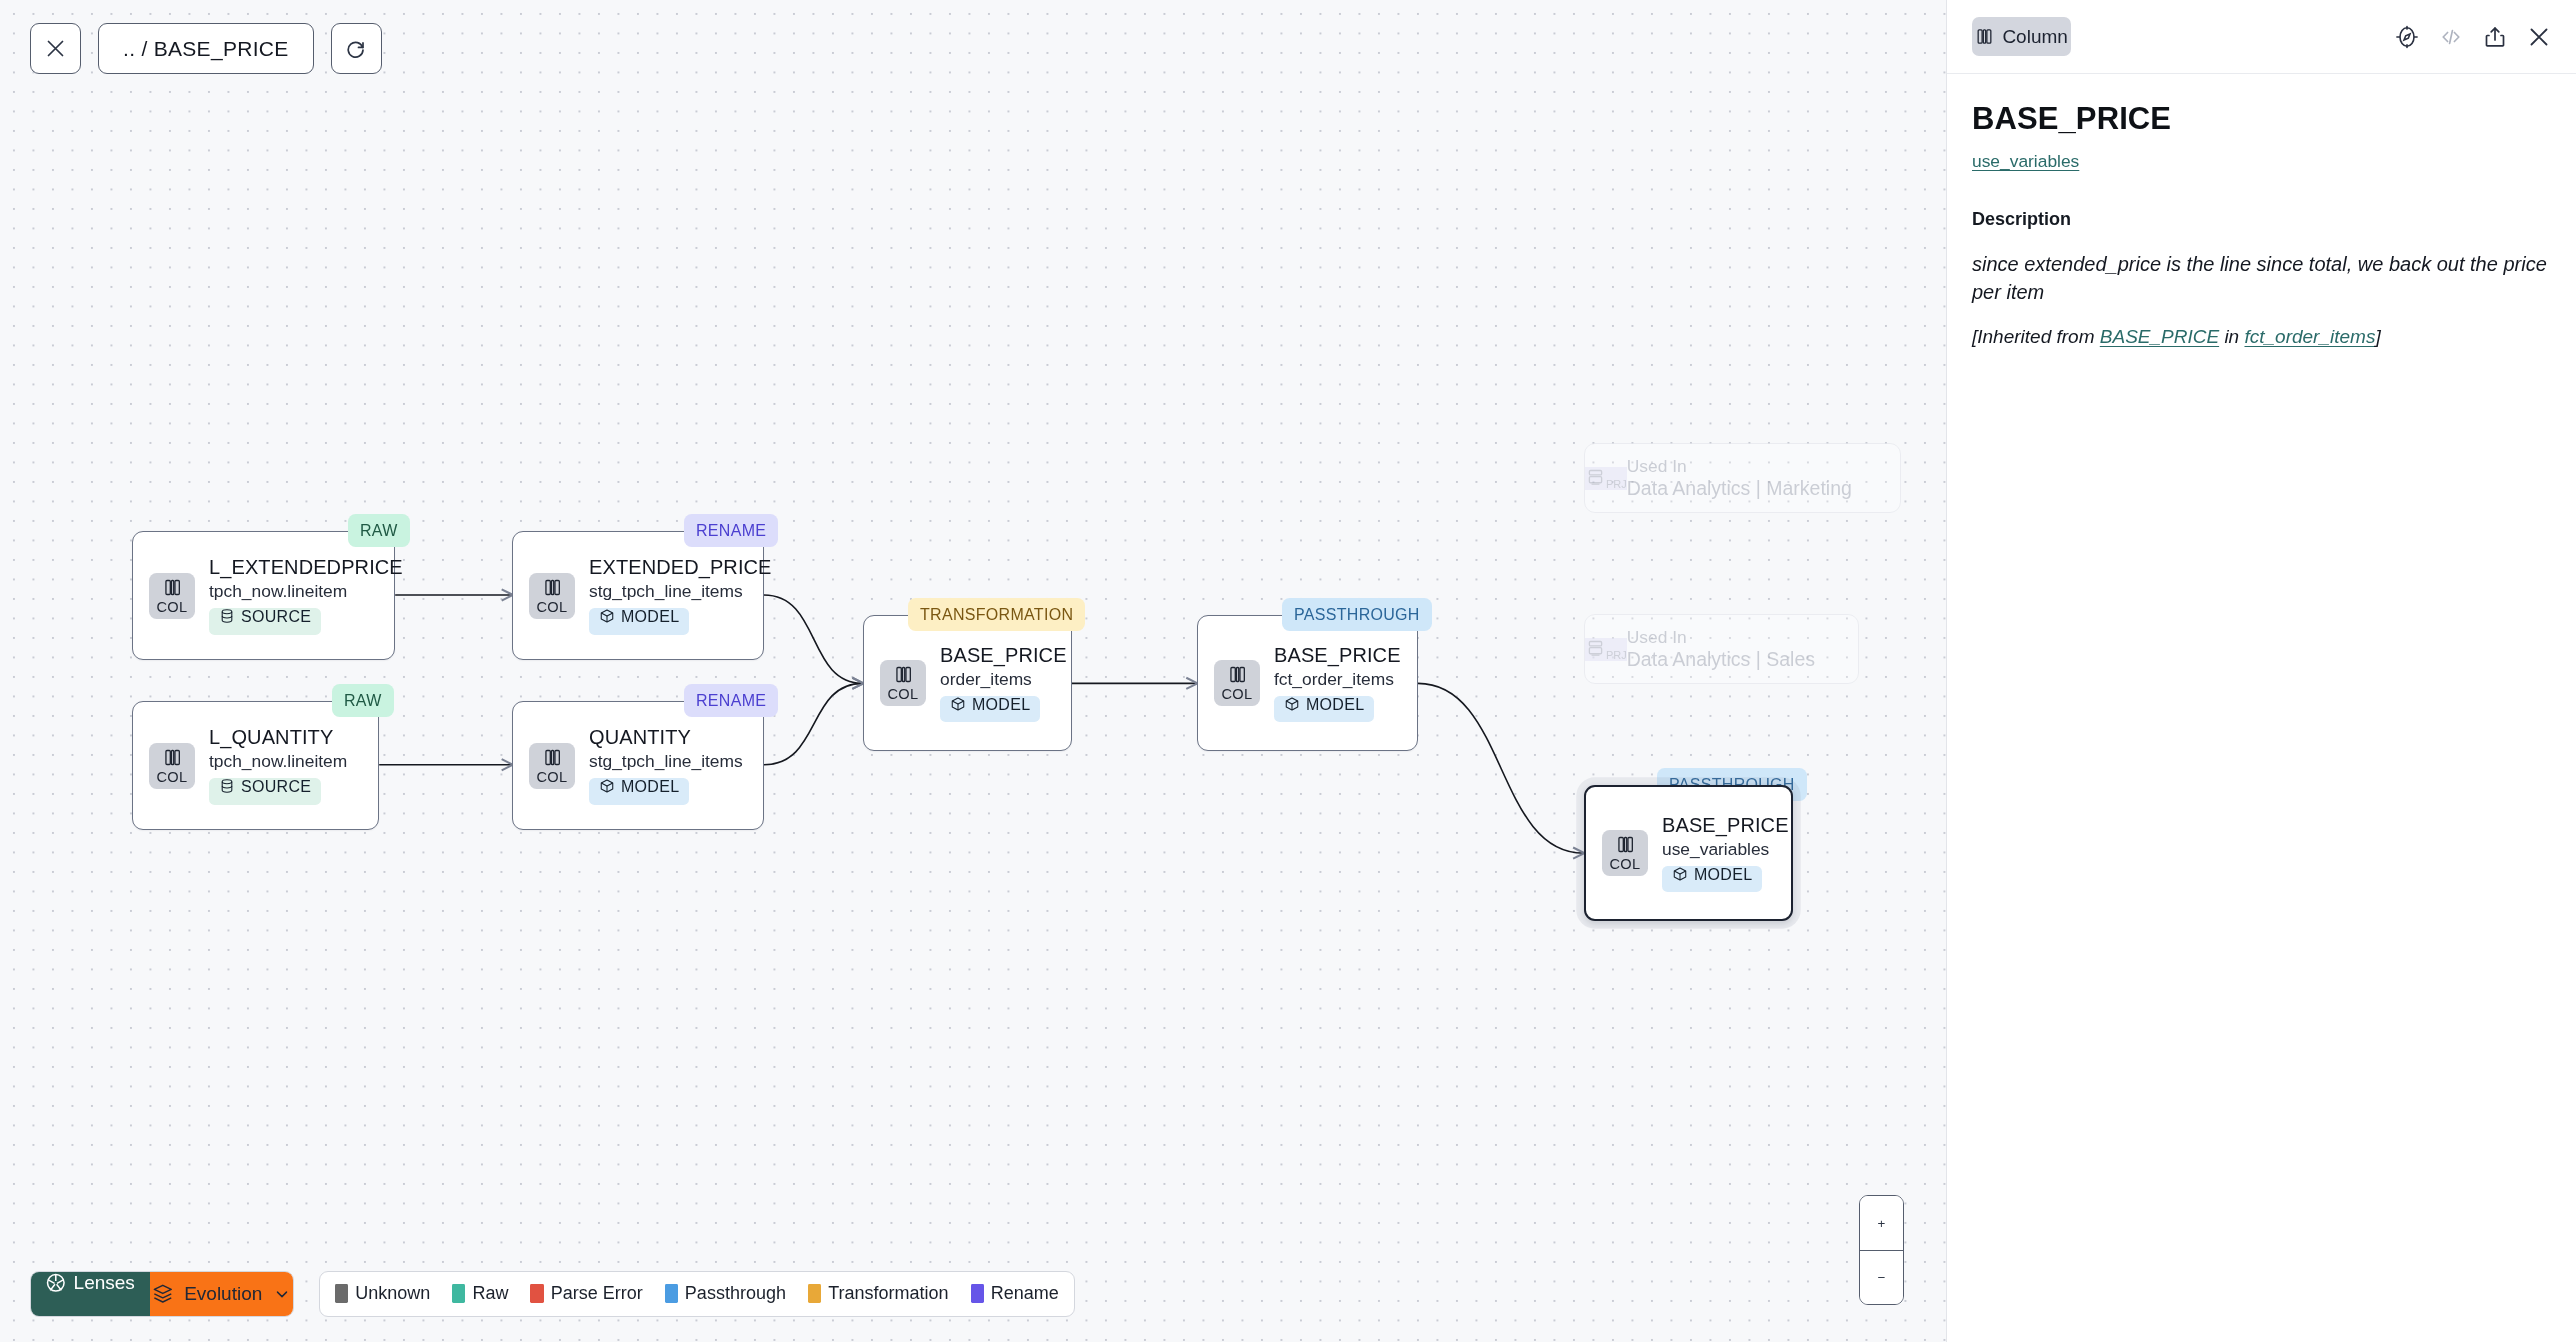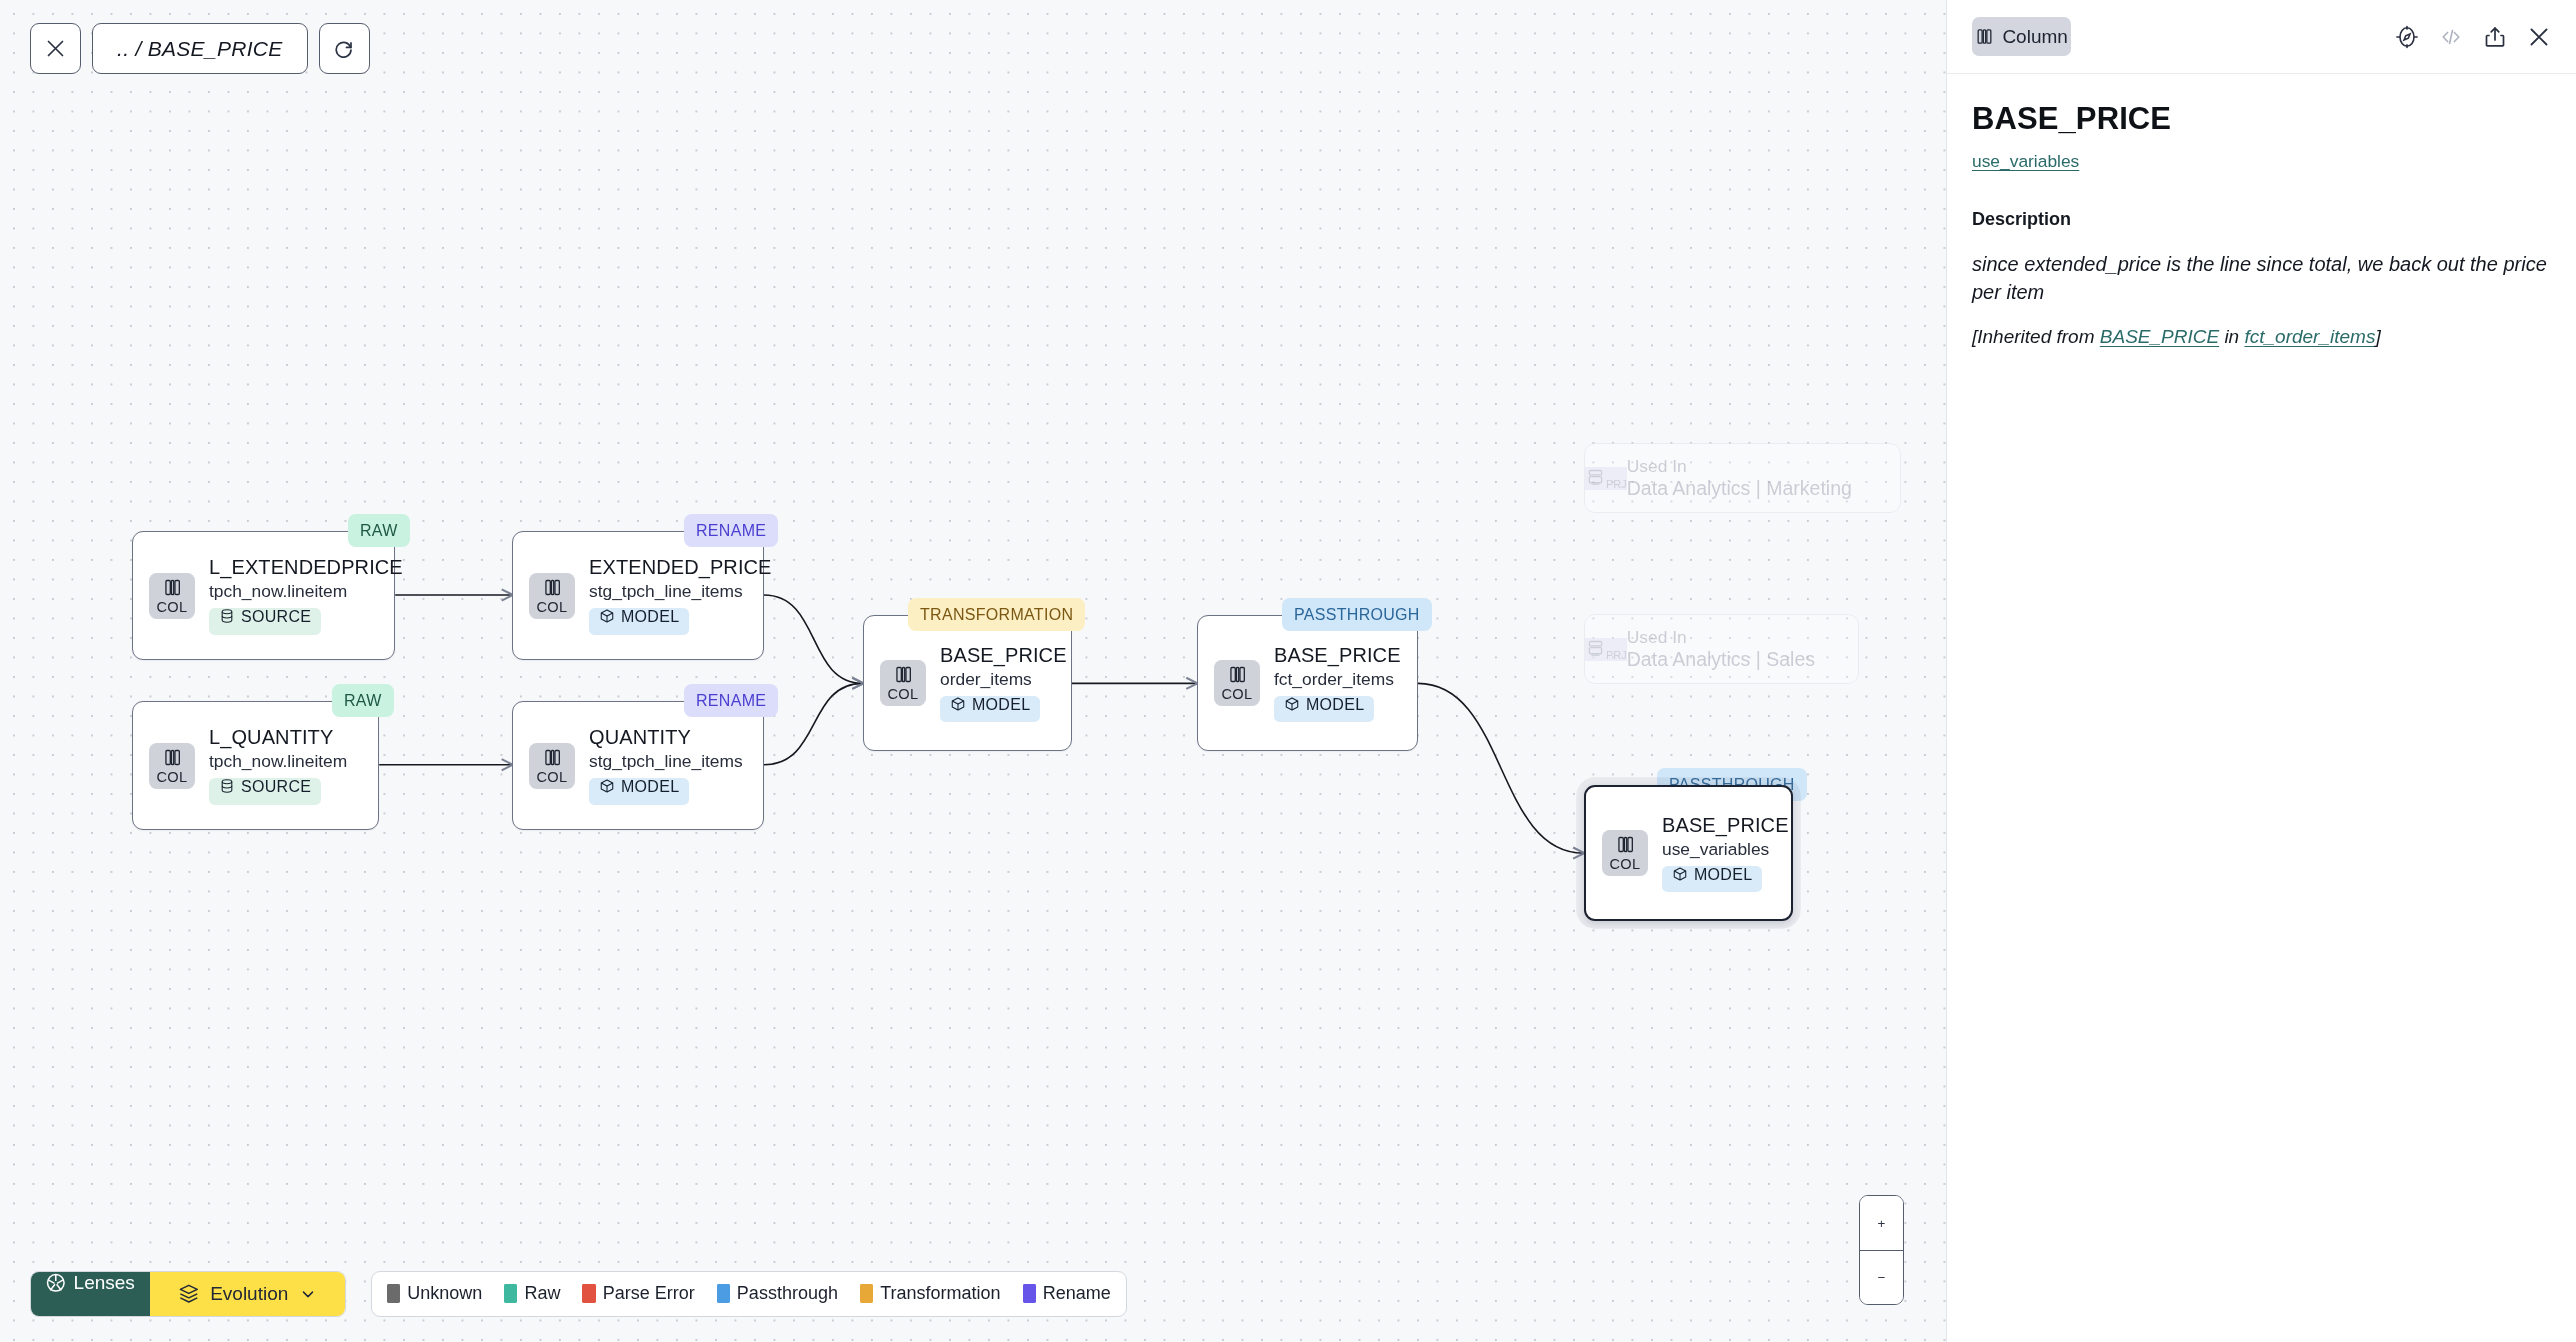--- a/index.html
+++ b/index.html
@@ -17,21 +17,21 @@
     width: 1946px; height: 1343px;
     background-color: #f7f8fa;
     background-image: radial-gradient(#c9ccd4 1.1px, transparent 1.2px);
     background-size: 19.5px 19.5px;
     background-position: 4.2px 4.2px;
     overflow: hidden;
     flex: 0 0 auto;
   }
 
   
-  .top-tools { position: absolute; top: 23px; left: 30px; display: flex; align-items: flex-end; gap: 11px; z-index: 40; font-style: italic; }
+  .top-tools { position: absolute; top: 23px; left: 30px; display: flex; align-items: flex-end; gap: 17px; z-index: 40; }
   .tool-btn {
     background: #ffffff; border: 1.1px solid #555d6d; border-radius: 9px;
     height: 51px; display: flex; align-items: center; justify-content: center;
     color: #2c3444; cursor: pointer;
   }
   .tool-btn.sq { width: 51px; }
   .tool-btn.pill { padding: 0 24px; font-size: 21px; letter-spacing: 0.3px; color: #141821; }
   .tool-btn svg { display: block; }
 
   
@@ -94,22 +94,22 @@
   .bottom-bar { position: absolute; left: 30px; bottom: 26.4px; display: flex; align-items: center; gap: 25px; z-index: 40; }
   .lens-group {
     display: flex; align-items: stretch; height: 46px;
     border-radius: 9px; overflow: hidden; border: 1px solid #d4d7de; background: #fff;
   }
   .lens-btn {
     background: #2d5e56; color: #ffffff; display: flex; align-items: flex-start; gap: 7px;
     padding: 0 15.3px 0 14px; font-size: 19px; cursor: pointer;
   }
   .evo-btn {
-    background: #fde047; color: #222836; display: flex; align-items: center; gap: 10.4px;
-    padding: 0 28px; font-size: 19px; cursor: pointer;
+    background: #f97316; color: #222836; display: flex; align-items: center; gap: 10.4px;
+    padding: 0 2px; font-size: 19px; cursor: pointer;
   }
   .legend {
     display: flex; align-items: center; gap: 22px; height: 46px;
     background: #ffffff; border: 1px solid #d4d7de; border-radius: 9px; padding: 0 15.3px;
   }
   .legend-item { display: flex; align-items: center; gap: 7px; font-size: 18px; color: #1b212c; white-space: nowrap; }
   .swatch { width: 13.2px; height: 19px; border-radius: 1.4px; flex: 0 0 13.2px; }
 
   .zoom-ctl {
     position: absolute; right: 42px; bottom: 38px; width: 45px;

